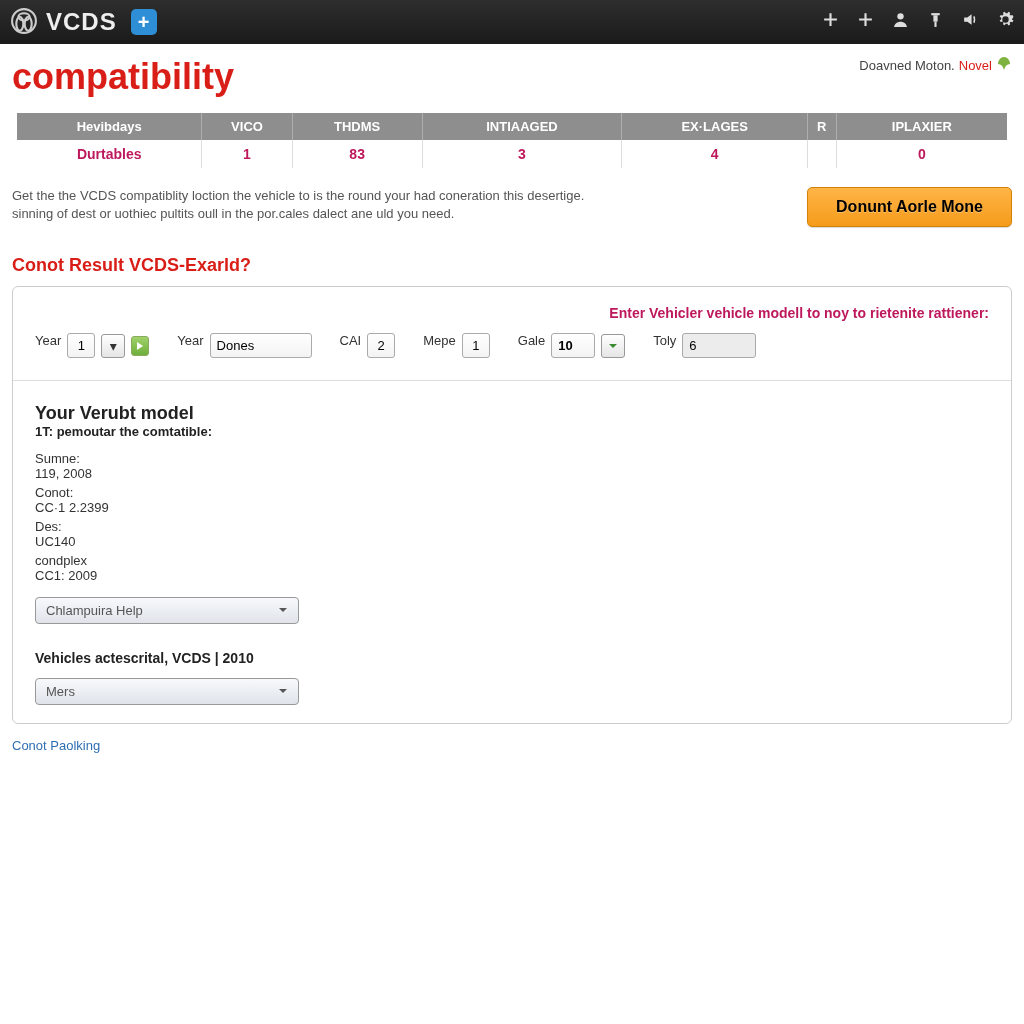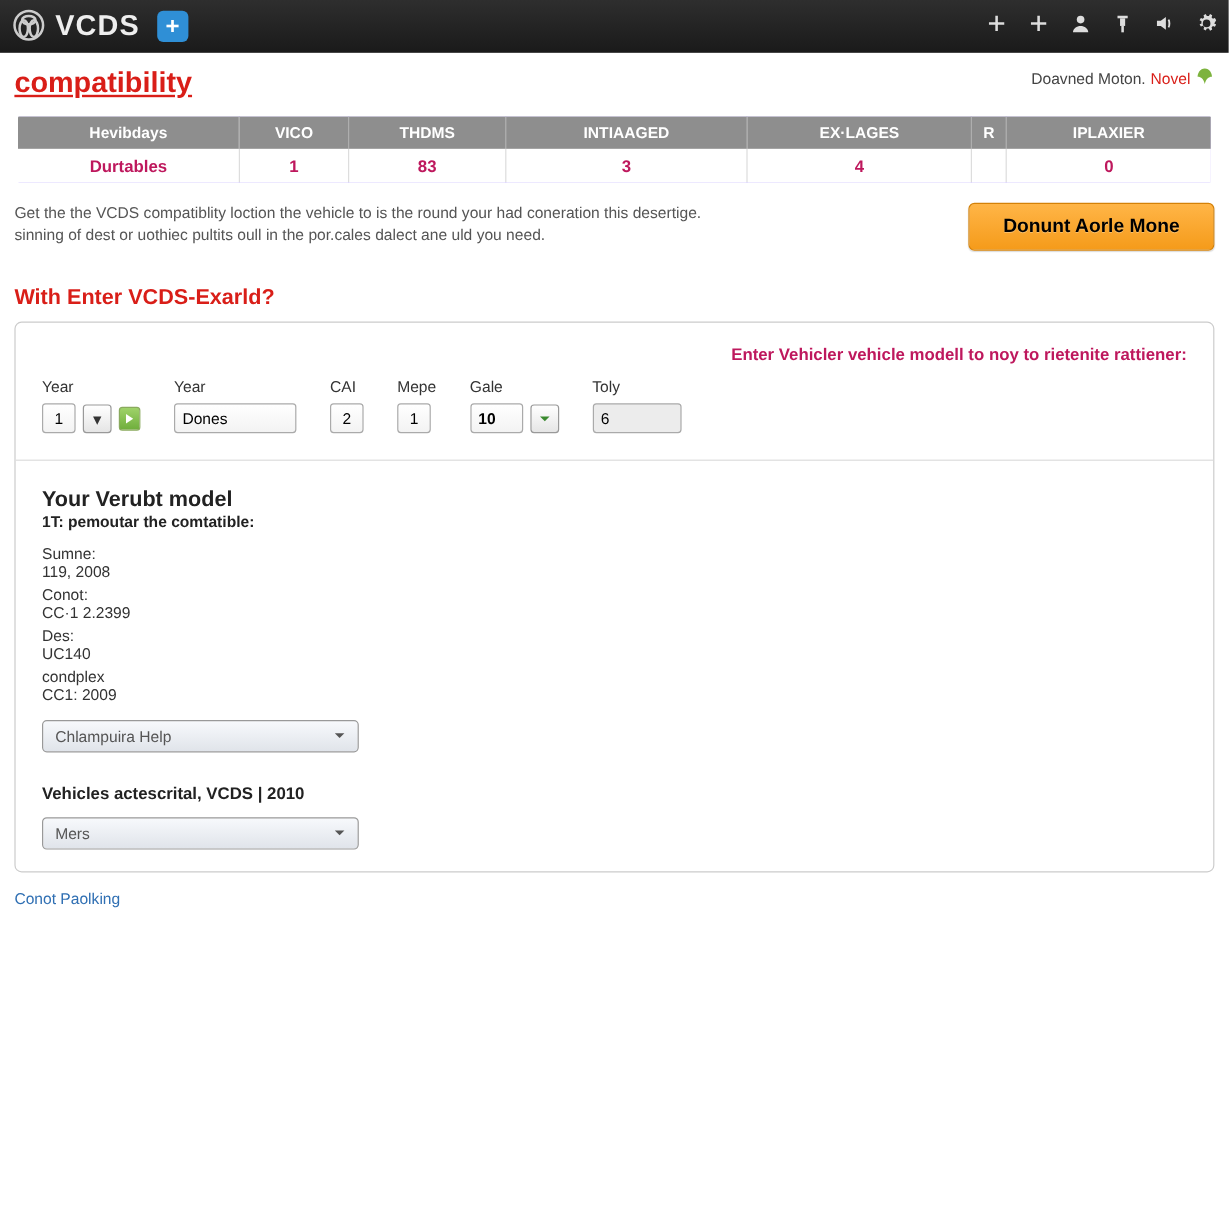--- a/index.html
+++ b/index.html
@@ -12,41 +12,41 @@
   .brand-text { font-size:24px; font-weight:bold; letter-spacing:1px; color:#eee; }
   .add-badge { width:26px; height:26px; background:#2f8fd6; border-radius:5px; display:flex; align-items:center; justify-content:center; color:#fff; font-size:20px; font-weight:bold; margin-left:6px; cursor:pointer; }
   .topbar-spacer { flex:1; }
   .topbar-icons { display:flex; gap:18px; align-items:center; }
   .top-icon { color:#ddd; font-size:17px; cursor:pointer; }
   .top-icon svg { width:17px; height:17px; fill:#ddd; }
 
   
   .page { padding: 12px; }
   .page-header { display:flex; align-items:flex-start; justify-content:space-between; }
-  h1.title { font-size:24px; font-weight:bold; color:#d91e18; margin-bottom:10px;text-decoration:underline; }
+  h1.title { font-size:36px; font-weight:bold; color:#d91e18; margin-bottom:10px; }
   .header-right { font-size:13px; color:#444; display:flex; align-items:center; gap:4px; }
   .header-right .red { color:#d91e18; }
   .leaf-icon { width:16px; height:16px; }
 
-  .stats-table { width:100%; border-collapse:collapse; border:3px solid #c4b5fd; border-radius:4px; overflow:hidden; }
+  .stats-table { width:100%; border-collapse:collapse; border:5px solid #c4b5fd; border-radius:4px; overflow:hidden; }
   .stats-table th { background:#8e8e8e; color:#fff; font-weight:bold; font-size:13px; padding:6px 0; text-align:center; border-right:1px solid #aeaeae; }
   .stats-table td { padding:6px 0; text-align:center; border-right:1px solid #ddd; font-size:14px; font-weight:bold; color:#be185d; }
   .stats-table th:last-child, .stats-table td:last-child { border-right:none; }
 
   .intro-row { display:flex; align-items:flex-start; gap:20px; margin-top:14px; }
   .intro-text { flex:1; color:#555; font-size:13px; line-height:1.4; }
   .cta-btn { background:linear-gradient(#ffb547,#f59b1a); border:1px solid #d48108; color:#000; font-weight:bold; font-size:16px; padding:10px 28px; border-radius:5px; cursor:pointer; text-shadow:0 1px 0 rgba(255,255,255,.3); box-shadow:0 1px 1px rgba(0,0,0,.15); }
 
   h2.subhead { font-size:18px; color:#d91e18; font-weight:bold; margin-top:28px; margin-bottom:10px; }
 
   .panel { border:1px solid #ccc; border-radius:6px; padding:18px 22px; }
   .panel-title { font-weight:bold; font-size:14px; color:#be185d; margin-bottom:12px;text-align:right; }
 
   .form-row { display:flex; gap:28px; flex-wrap:wrap; }
-  .field { display:flex; flex-direction:column; gap:6px; }
+  .field { display:flex; flex-direction:row; gap:6px; }
   .field label { font-size:13px; color:#333; }
   .field-inline { display:flex; align-items:center; gap:6px; }
   input.txt { border:1px solid #aaa; border-radius:3px; padding:4px 6px; font-size:13px; background:linear-gradient(#fff,#f3f3f3); }
   input.tiny { width:28px; text-align:center; }
   input.sm { width:102px; }
   input.med { width:44px;font-weight:bold; }
   input.toly { width:74px; background:#ececec; }
   .spin-btn { width:24px; height:24px; border:1px solid #999; border-radius:3px; background:linear-gradient(#fff,#e5e5e5); display:flex; align-items:center; justify-content:center; cursor:pointer; font-size:14px; }
   .arrow-btn { width:18px; height:20px; border:1px solid #8aaa5e; border-radius:3px; background:linear-gradient(#9fd26a,#6fae3c); display:flex; align-items:center; justify-content:center; cursor:pointer; }
   .arrow-btn svg, .spin-arrow svg { width:10px; height:10px; }
@@ -152,21 +152,21 @@
   
   <div class="intro-row">
     <div class="intro-text">
       <span>Get the the VCDS compatiblity loction the vehicle to is the round your had coneration this desertige.</span><br>
       <span>sinning of dest or uothiec pultits oull in the por.cales dalect ane uld you need.</span>
     </div>
     <button class="cta-btn">Donunt Aorle Mone</button>
   </div>
 
   
-  <h2 class="subhead">With Enter VCDS-Exarld?</h2>
+  <h2 class="subhead">Conot Result VCDS-Exarld?</h2>
 
   
   <div class="panel">
     <div class="panel-title">Enter Vehicler vehicle modell to noy to rietenite rattiener:</div>
 
     <div class="form-row">
 
       <div class="field">
         <label>Year</label>
         <div class="field-inline">

